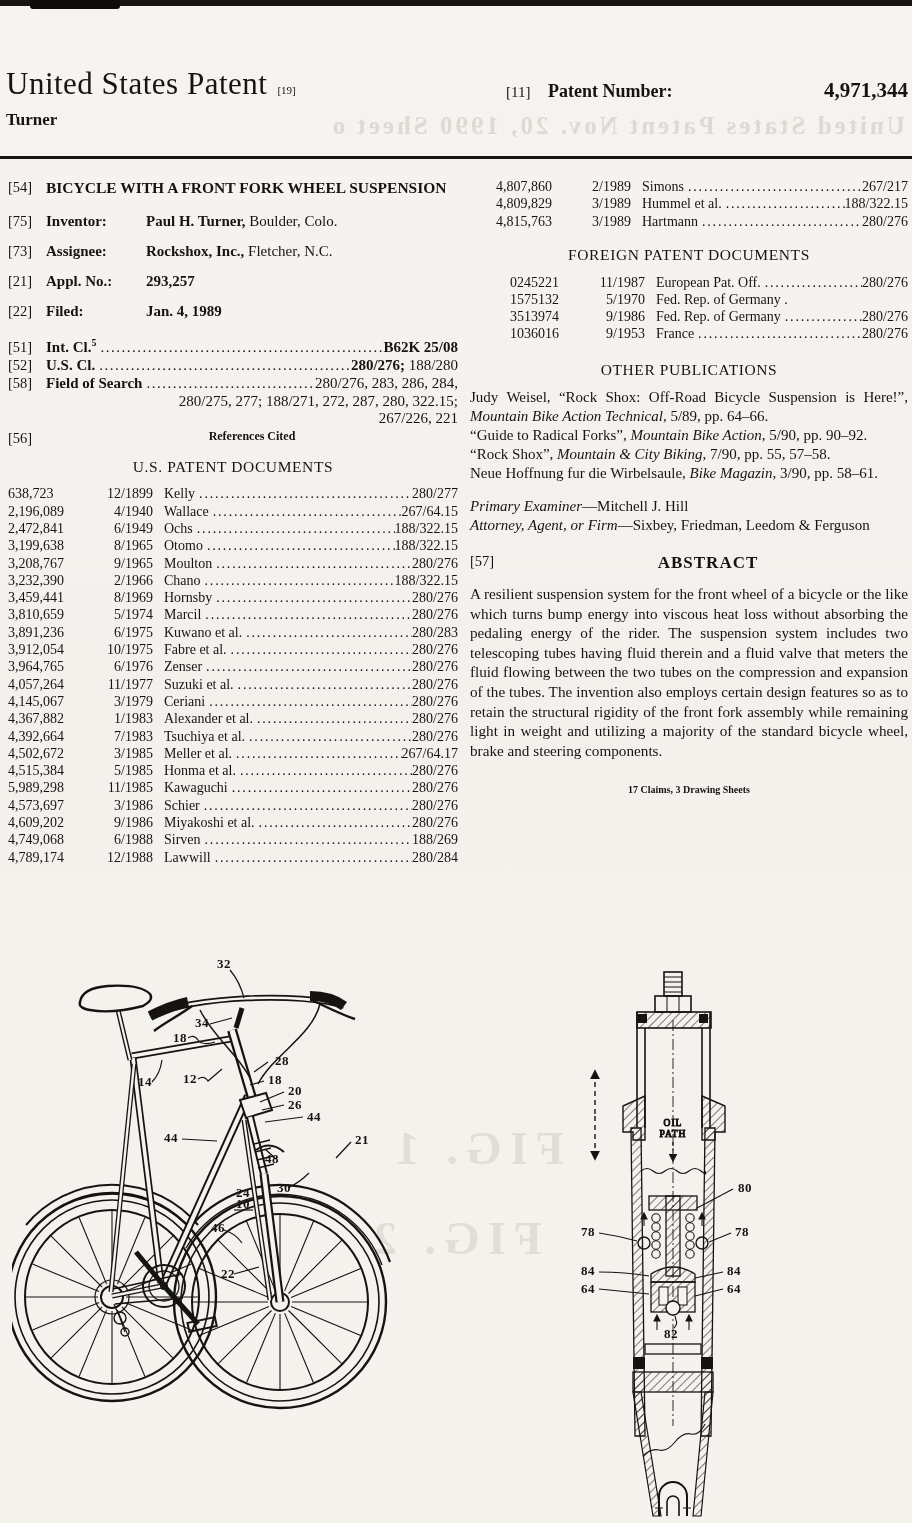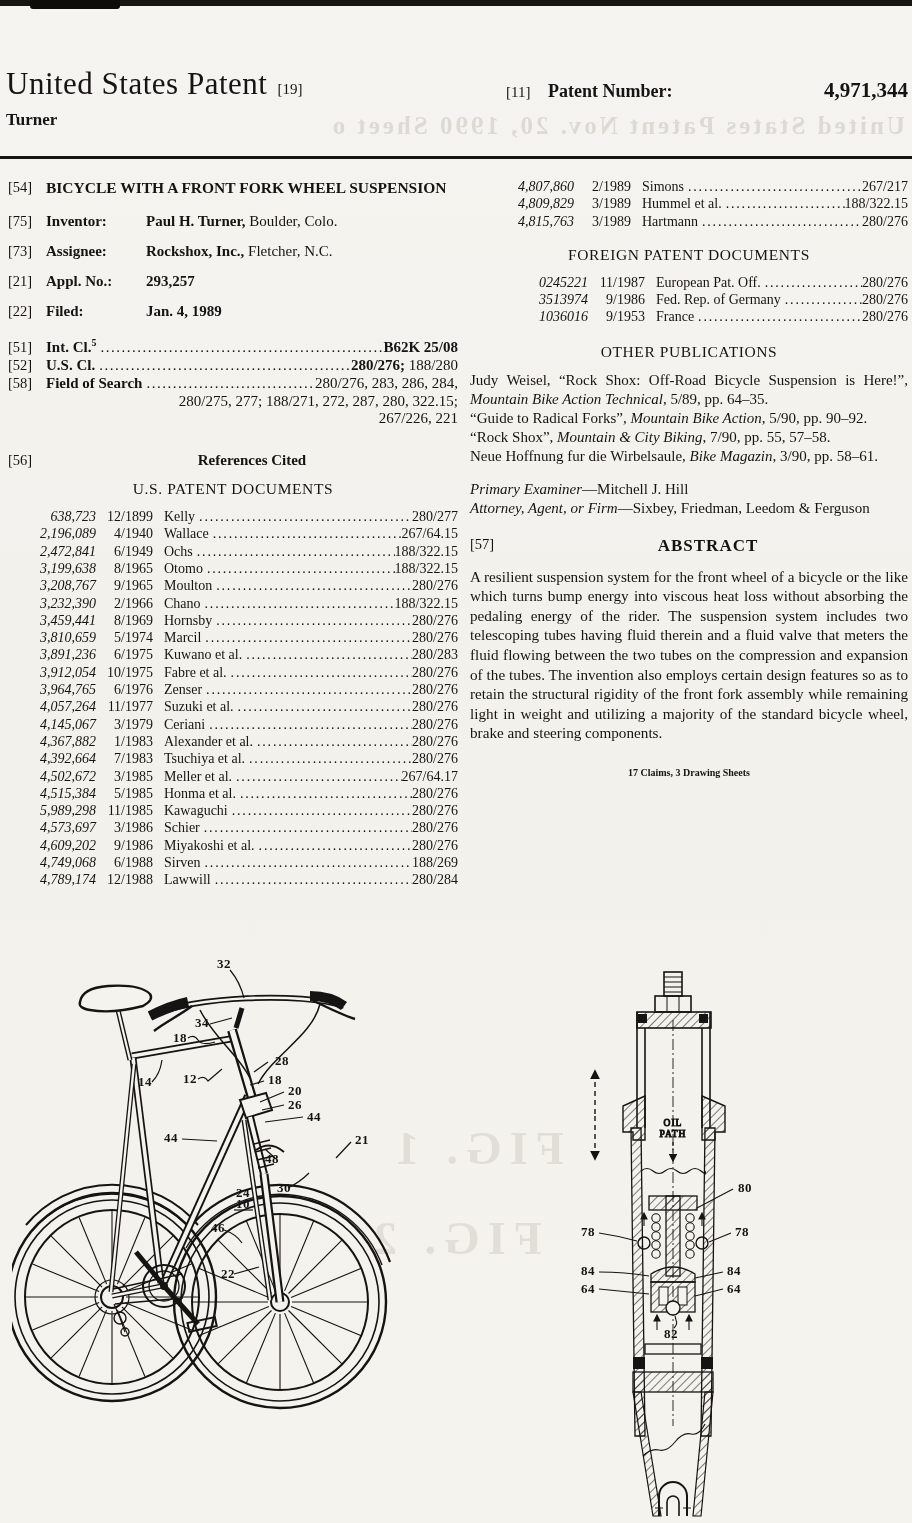--- a/index.html
+++ b/index.html
@@ -13,21 +13,21 @@
   .ghost{position:absolute;transform:scaleX(-1);color:rgba(96,88,66,0.16);font-weight:700;
          white-space:nowrap;pointer-events:none;}
   .ghost-header{left:330px;top:112px;width:575px;font-size:25px;letter-spacing:3px;overflow:hidden;}
   .ghost-fig{color:rgba(90,84,64,0.12);font-size:46px;letter-spacing:8px;}
   .ghost-fig1{left:388px;top:1122px;}
   .ghost-fig2{left:366px;top:1212px;}
 
   
   .hdr-left{position:absolute;left:6px;top:66px;}
   .hdr-title{font-size:31px;font-weight:400;letter-spacing:0.5px;display:inline;}
-  .hdr-title-code{font-size:15px;font-weight:400;margin-left:10px;}
+  .hdr-title-code{font-size:11px;font-weight:400;margin-left:10px;}
   .hdr-author{font-size:17px;font-weight:700;margin-top:8px;}
   .hdr-right{position:absolute;left:506px;top:78px;width:402px;}
   .hdr-row{display:flex;align-items:baseline;margin-bottom:9px;}
   .hdr-code{flex:0 0 42px;font-size:15px;}
   .hdr-label{flex:0 0 170px;font-size:18px;font-weight:700;}
   .hdr-val{flex:1;text-align:right;font-size:21px;font-weight:700;}
   .hdr-val.date{font-size:19px;}
   .rule{position:absolute;left:0;top:156px;width:912px;height:3px;background:#17150f;}
 
   
@@ -45,26 +45,26 @@
 
   .cls-row{display:flex;align-items:baseline;line-height:17px;margin-bottom:1px;}
   .cls-label{font-weight:700;white-space:nowrap;}
   sup{font-size:10px;}
   .dots{flex:1 1 auto;overflow:hidden;white-space:nowrap;padding:0 4px;min-width:12px;}
   .dots::after{content:"....................................................................................";letter-spacing:1.5px;}
   .cls-val{white-space:nowrap;}
   .fos-line2,.fos-line3{text-align:right;line-height:17px;}
   .int-cl-block{margin-top:13px;}
 
-  .refs-head{display:flex;margin-top:24px;margin-bottom:9px;}
-  .refs-head .center{flex:1;text-align:center;font-weight:700;font-size:15px;}
+  .refs-head{display:flex;margin-top:2px;margin-bottom:9px;}
+  .refs-head .center{flex:1;text-align:center;font-weight:700;font-size:12px;}
   .tbl-head{text-align:center;font-size:15.5px;letter-spacing:0.6px;margin:8px 0 9px 0;}
 
   .cite-row{display:flex;align-items:baseline;font-size:14px;line-height:17.3px;}
-  .cite-num{flex:0 0 88px;text-align:right;font-style:italic;}
+  .cite-num{flex:0 0 88px;}
   .cite-date{flex:0 0 57px;text-align:right;}
   .cite-name{padding-left:11px;white-space:nowrap;}
   .cite-cls{white-space:nowrap;}
   .cite-row .dots::after{content:"........................................................";letter-spacing:1.8px;}
   .no-cls .dots::after{content:"";}
   .col-right .cite-table{padding-left:26px;}
   .col-right .cite-table.foreign{padding-left:40px;}
   .col-right .cite-num{flex:0 0 78px;}
 
   .pubs .pub{margin:0;text-align:justify;line-height:19px;}
@@ -380,20 +380,27 @@
     <div class="cite-table foreign">
 
         <div class="cite-row">
           <span class="cite-num">0245221</span>
           <span class="cite-date">11/1987</span>
           <span class="cite-name">European Pat. Off.</span>
           <span class="dots"></span>
           <span class="cite-cls">280/276</span>
         </div>
 
+        <div class="cite-row no-cls">
+          <span class="cite-num">1575132</span>
+          <span class="cite-date">5/1970</span>
+          <span class="cite-name">Fed. Rep. of Germany .</span>
+          <span class="dots"></span>
+          <span class="cite-cls"></span>
+        </div>
 
         <div class="cite-row">
           <span class="cite-num">3513974</span>
           <span class="cite-date">9/1986</span>
           <span class="cite-name">Fed. Rep. of Germany</span>
           <span class="dots"></span>
           <span class="cite-cls">280/276</span>
         </div>
 
         <div class="cite-row">
@@ -401,21 +408,21 @@
           <span class="cite-date">9/1953</span>
           <span class="cite-name">France</span>
           <span class="dots"></span>
           <span class="cite-cls">280/276</span>
         </div>
       </div>
 
     <div class="tbl-head" style="margin-top:17px;">OTHER PUBLICATIONS</div>
     <div class="pubs">
 
-        <p class="pub"><span>Judy Weisel, “Rock Shox: Off-Road Bicycle Suspension is Here!”, </span><i>Mountain Bike Action Technical</i><span>, 5/89, pp. 64–35.</span></p>
+        <p class="pub"><span>Judy Weisel, “Rock Shox: Off-Road Bicycle Suspension is Here!”, </span><i>Mountain Bike Action Technical</i><span>, 5/89, pp. 64–66.</span></p>
 
         <p class="pub"><span>“Guide to Radical Forks”, </span><i>Mountain Bike Action</i><span>, 5/90, pp. 90–92.</span></p>
 
         <p class="pub"><span>“Rock Shox”, </span><i>Mountain &amp; City Biking</i><span>, 7/90, pp. 55, 57–58.</span></p>
 
         <p class="pub"><span>Neue Hoffnung fur die Wirbelsaule, </span><i>Bike Magazin</i><span>, 3/90, pp. 58–61.</span></p>
       </div>
 
     <p class="examiner"><i>Primary Examiner</i><span>—Mitchell J. Hill</span></p>
     <p class="examiner second"><i>Attorney, Agent, or Firm</i><span>—Sixbey, Friedman, Leedom &amp; Ferguson</span></p>

